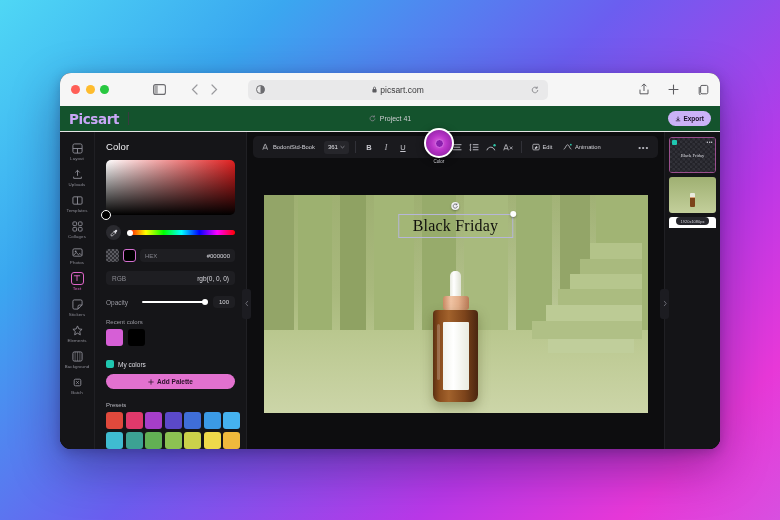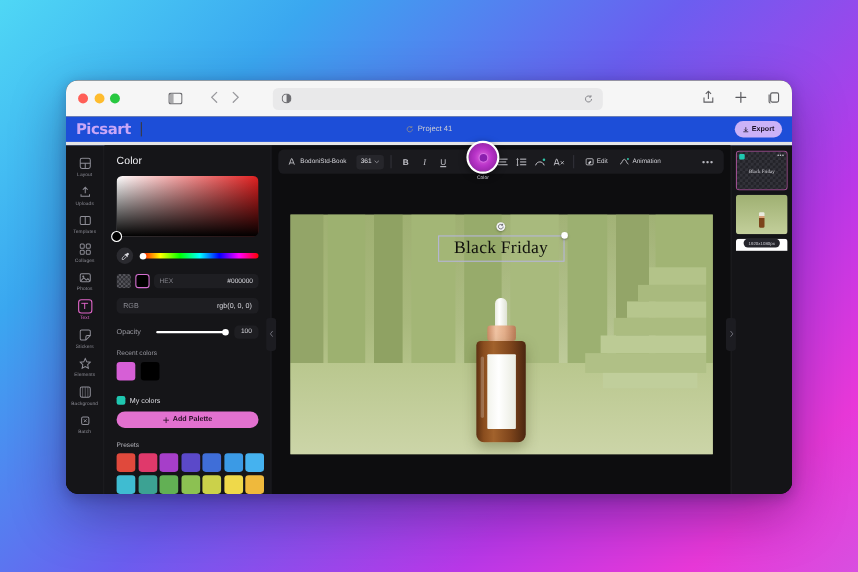--- a/index.html
+++ b/index.html
@@ -56,25 +56,25 @@
     font-size: 8.5px;
     color: #3a3a3c;
     display: flex; align-items: center; justify-content: center; gap: 3px;
   }
   .url-reload { position: absolute; right: 9px; color: #85858a; display: flex; }
   .chrome-right { display: flex; align-items: center; gap: 19px; margin-left: auto; color: #5c5c60; }
 
   
   .apphead {
     height: 26px;
-    background: #1d4ed8;
+    background: #14532d;
     display: flex; align-items: center;
     padding: 0 9px;
     position: relative;
-    border-bottom: 3px solid #e5e5e5;
+    border-bottom: 1px solid #e5e5e5;
   }
   .logo {
     font-family: "DejaVu Sans", sans-serif;
     font-size: 13.5px;
     font-weight: 700;
     color: #c9a7f7;
     letter-spacing: -.4px;
   }
   .logo-div { width: 1px; height: 13px; background: #3a3a40; margin-left: 9px; }
   .proj {
@@ -388,20 +388,27 @@
           </svg>
       </span>
     </span>
 
     <div class="urlbar">
       <span class="url-left">
         <svg width="9" height="9" viewBox="0 0 9 9">
             <circle cx="4.5" cy="4.5" r="4" fill="none" stroke="currentColor" stroke-width="1"></circle>
             <path d="M4.5 .5A4 4 0 014.5 8.5z" fill="currentColor"></path>
           </svg>
+      </span>
+      <span class="url-center">
+        <svg width="5" height="7" viewBox="0 0 5 7">
+            <rect x="0.4" y="3" width="4.2" height="3.6" rx="0.8" fill="#5c5c60"></rect>
+            <path d="M1.5 3V2a1 1 0 012 0v1" fill="none" stroke="#5c5c60" stroke-width=".8"></path>
+          </svg>
+        <span>picsart.com</span>
       </span>
       <span class="url-reload">
         <svg width="8" height="8" viewBox="0 0 9 9">
             <path d="M7.6 4.5a3.1 3.1 0 11-1-2.3" fill="none" stroke="currentColor" stroke-width="1"></path>
             <path d="M7 .6v1.9H5.1" fill="none" stroke="currentColor" stroke-width="1"></path>
           </svg>
       </span>
     </div>
 
     <div class="chrome-right">

